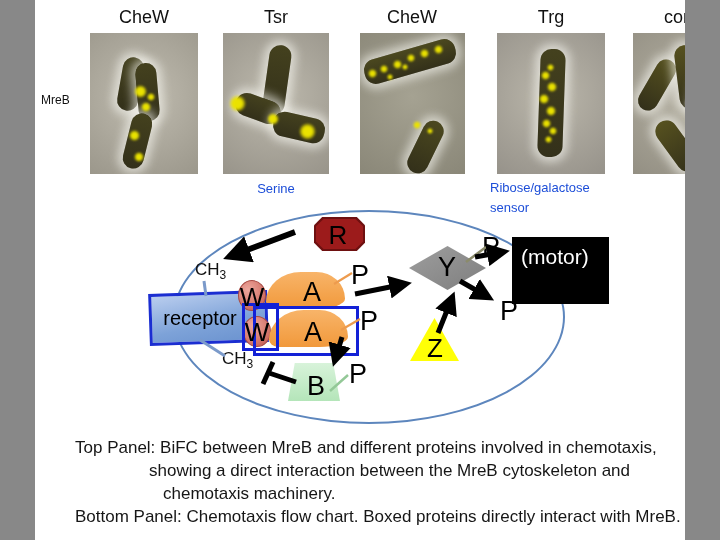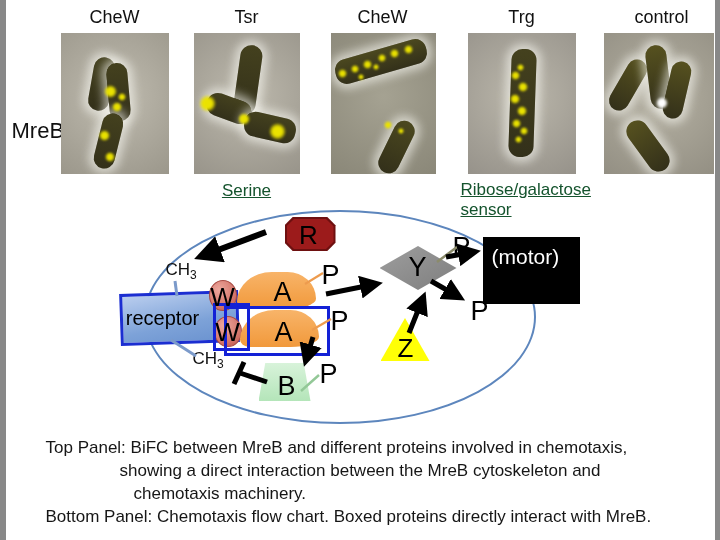--- a/index.html
+++ b/index.html
@@ -1,38 +1,38 @@
 <!DOCTYPE html>
 <html><head>
 <meta charset="utf-8">
 <style>
   html,body{margin:0;padding:0;background:#888;}
   .slide{
-    position:relative;width:709px;height:540px;background:#ffffff;
+    position:relative;width:650px;height:540px;background:#ffffff;
     font-family:"Liberation Sans",sans-serif;overflow:hidden;margin:0 auto;
   }
   
   .col-label{
     position:absolute;top:7px;width:120px;text-align:center;
     font-size:18px;color:#111;
   }
   .row-label{
-    position:absolute;left:6px;top:93px;font-size:22px;color:#111;margin-top:25px;
+    position:absolute;left:6px;top:93px;font-size:12px;color:#111;
   }
   .photo{
     position:absolute;top:33px;height:141px;overflow:hidden;
   }
   .mcell{
     position:absolute;border-radius:11px;
     box-shadow:0 0 10px 5px rgba(250,250,243,.6);
   }
   .mspot{
     position:absolute;border-radius:50%;filter:blur(1px);
   }
-  .sub-label{position:absolute;font-size:17px;color:#14532d;text-decoration:underline;}
+  .sub-label{position:absolute;font-size:13px;color:#1d4ed8;}
   
   .cell-ellipse{
     position:absolute;left:138px;top:210px;width:392px;height:214px;
     border:2px solid #5d86bd;border-radius:50%;box-sizing:border-box;z-index:1;
   }
   .shape{position:absolute;z-index:3;}
   .receptor{
     left:114px;top:292px;width:119px;height:52px;z-index:2;
     background:linear-gradient(170deg,#b9cdee 0%,#7da2d8 60%,#6a92cf 100%);
     border:3px solid #1b2ed1;box-sizing:border-box;transform:rotate(-2deg);
@@ -195,21 +195,21 @@
   <div class="dlabel" style="left:277px;top:292px">A</div>
   <div class="dlabel" style="left:278px;top:332px">A</div>
   <div class="dlabel" style="left:281px;top:386px">B</div>
   <div class="dlabel" style="left:412px;top:267px">Y</div>
   <div class="dlabel small" style="left:400px;top:348px">Z</div>
   <div class="dlabel" style="left:325px;top:275px">P</div>
   <div class="dlabel" style="left:334px;top:321px">P</div>
   <div class="dlabel" style="left:323px;top:374px">P</div>
   <div class="dlabel" style="left:456px;top:247px">P</div>
   <div class="dlabel" style="left:474px;top:311px">P</div>
-  <div class="dlabel receptor-label" style="left:157px;top:318px">receptor</div>
+  <div class="dlabel receptor-label" style="left:165px;top:318px">receptor</div>
 
   <svg class="diagram-svg" width="720" height="540" viewBox="0 0 720 540">
     <defs>
       <marker id="ah" markerWidth="5" markerHeight="4.6" refX="3.2" refY="2.3" orient="auto">
         <path d="M0,0 L4.6,2.3 L0,4.6 Z" fill="#000"></path>
       </marker>
     </defs>
 
     <line x1="171" y1="296" x2="169" y2="281" stroke="#7b9aca" stroke-width="3"></line>
     <line x1="165" y1="340" x2="190" y2="356" stroke="#7b9aca" stroke-width="3"></line>

